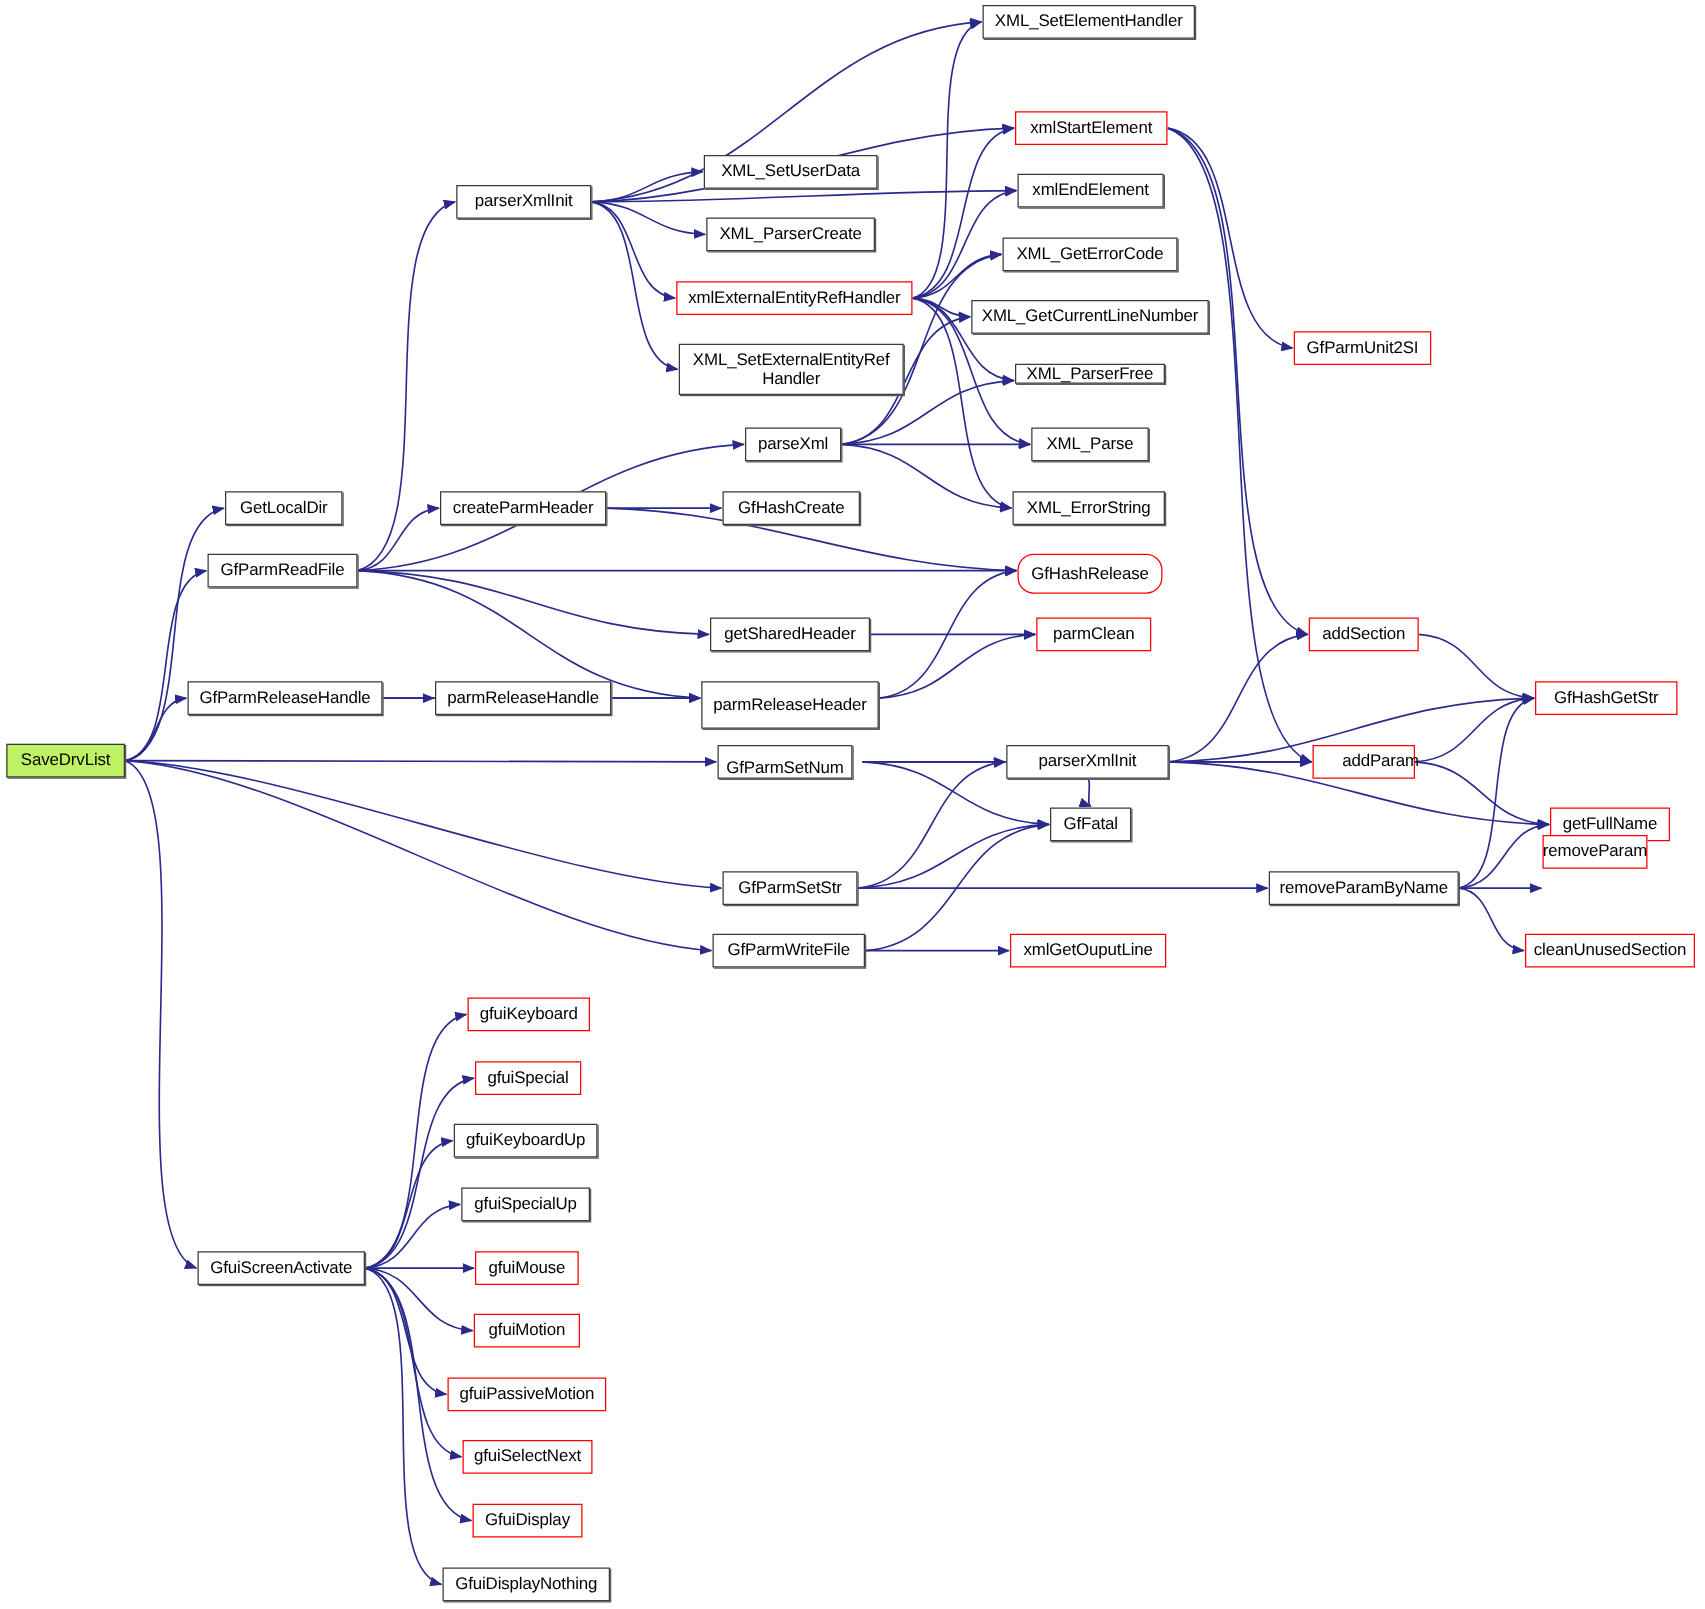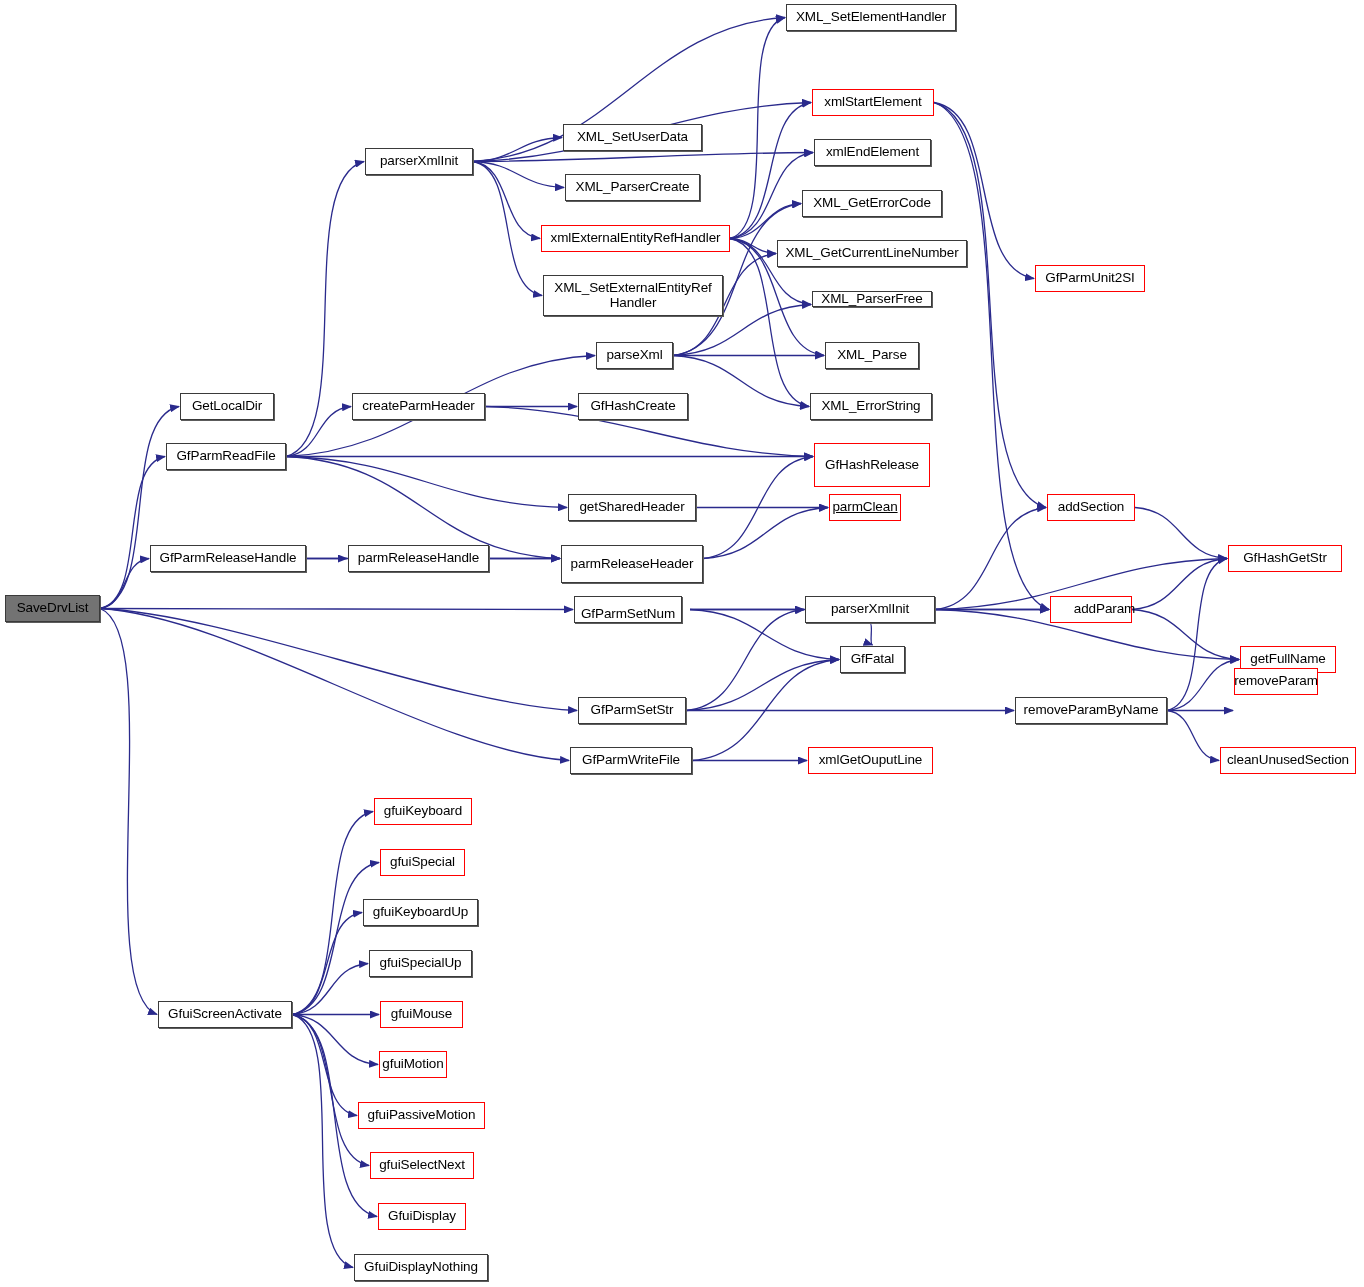--- a/index.html
+++ b/index.html
@@ -38,21 +38,21 @@
     color: #000000;
     white-space: pre-line;
     letter-spacing: -0.1px;
     box-shadow: 1px 1px 0 0 #5c5c5c;
   }
   .node.red {
     border: 1px solid #ff0000;
     box-shadow: none;
   }
   .node.gray {
-    background: #737373;
+    background: #bef264;
   }
   .node .lbl {
     display: block;
     padding: 0 4px;
   }
 </style>
 </head>
 <body>
 
 <div id="canvas">
@@ -161,37 +161,37 @@
       <div class="node" style="left: 578px; top: 697px; width: 108px; height: 27px;"><span class="lbl">GfParmSetStr</span></div>
       <div class="node" style="left: 570px; top: 747px; width: 122px; height: 27px;"><span class="lbl">GfParmWriteFile</span></div>
       <div class="node" style="left: 786px; top: 4px; width: 170px; height: 27px;"><span class="lbl">XML_SetElementHandler</span></div>
       <div class="node red" style="left: 812px; top: 89px; width: 122px; height: 27px;"><span class="lbl">xmlStartElement</span></div>
       <div class="node" style="left: 814px; top: 139px; width: 117px; height: 27px;"><span class="lbl">xmlEndElement</span></div>
       <div class="node" style="left: 802px; top: 190px; width: 140px; height: 27px;"><span class="lbl">XML_GetErrorCode</span></div>
       <div class="node" style="left: 777px; top: 240px; width: 190px; height: 27px;"><span class="lbl">XML_GetCurrentLineNumber</span></div>
       <div class="node" style="left: 812px; top: 291px; width: 120px; height: 16px;"><span class="lbl">XML_ParserFree</span></div>
       <div class="node" style="left: 825px; top: 342px; width: 94px; height: 27px;"><span class="lbl">XML_Parse</span></div>
       <div class="node" style="left: 810px; top: 393px; width: 122px; height: 27px;"><span class="lbl">XML_ErrorString</span></div>
-      <div class="node red" style="left: 814px; top: 443px; width: 116px; height: 44px;"><span class="lbl">GfHashRelease</span></div>
-      <div class="node red" style="left: 829px; top: 494px; width: 72px; height: 27px; text-decoration: underline;"><span class="lbl">parmClean</span></div>
+      <div class="node red" style="left: 814px; top: 443px; width: 116px; height: 32px; border-radius: 13px;"><span class="lbl">GfHashRelease</span></div>
+      <div class="node red" style="left: 829px; top: 494px; width: 92px; height: 27px;"><span class="lbl">parmClean</span></div>
       <div class="node" style="left: 805px; top: 596px; width: 130px; height: 27px;"><span class="lbl">parserXmlInit</span></div>
       <div class="node" style="left: 840px; top: 646px; width: 65px; height: 27px;"><span class="lbl">GfFatal</span></div>
       <div class="node red" style="left: 808px; top: 747px; width: 125px; height: 27px;"><span class="lbl">xmlGetOuputLine</span></div>
       <div class="node red" style="left: 1035px; top: 265px; width: 110px; height: 27px;"><span class="lbl">GfParmUnit2SI</span></div>
       <div class="node red" style="left: 1047px; top: 494px; width: 88px; height: 27px;"><span class="lbl">addSection</span></div>
       <div class="node red" style="left: 1050px; top: 596px; width: 82px; height: 27px; padding-left: 27px;"><span class="lbl">addParam</span></div>
       <div class="node" style="left: 1015px; top: 697px; width: 152px; height: 27px;"><span class="lbl">removeParamByName</span></div>
       <div class="node red" style="left: 1228px; top: 545px; width: 114px; height: 27px;"><span class="lbl">GfHashGetStr</span></div>
       <div class="node red" style="left: 1240px; top: 646px; width: 96px; height: 27px;"><span class="lbl">getFullName</span></div>
       <div class="node red" style="left: 1234px; top: 668px; width: 84px; height: 27px;"><span class="lbl">removeParam</span></div>
       <div class="node red" style="left: 1220px; top: 747px; width: 136px; height: 27px;"><span class="lbl">cleanUnusedSection</span></div>
       <div class="node red" style="left: 374px; top: 798px; width: 98px; height: 27px;"><span class="lbl">gfuiKeyboard</span></div>
       <div class="node red" style="left: 380px; top: 849px; width: 85px; height: 27px;"><span class="lbl">gfuiSpecial</span></div>
       <div class="node" style="left: 363px; top: 899px; width: 115px; height: 27px;"><span class="lbl">gfuiKeyboardUp</span></div>
       <div class="node" style="left: 369px; top: 950px; width: 103px; height: 27px;"><span class="lbl">gfuiSpecialUp</span></div>
       <div class="node red" style="left: 380px; top: 1001px; width: 83px; height: 27px;"><span class="lbl">gfuiMouse</span></div>
-      <div class="node red" style="left: 379px; top: 1051px; width: 68px; height: 27px; text-align: right;"><span class="lbl">gfuiMotion</span></div>
+      <div class="node red" style="left: 379px; top: 1051px; width: 85px; height: 27px; text-align: right;"><span class="lbl">gfuiMotion</span></div>
       <div class="node red" style="left: 358px; top: 1102px; width: 127px; height: 27px;"><span class="lbl">gfuiPassiveMotion</span></div>
       <div class="node red" style="left: 370px; top: 1152px; width: 104px; height: 27px;"><span class="lbl">gfuiSelectNext</span></div>
       <div class="node red" style="left: 378px; top: 1203px; width: 88px; height: 27px;"><span class="lbl">GfuiDisplay</span></div>
       <div class="node" style="left: 354px; top: 1254px; width: 134px; height: 27px;"><span class="lbl">GfuiDisplayNothing</span></div>
     </div>
 </div>
 
 </body></html>

